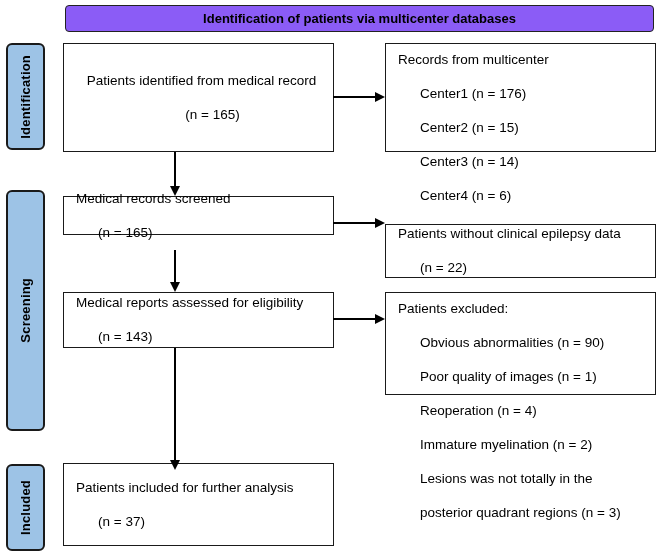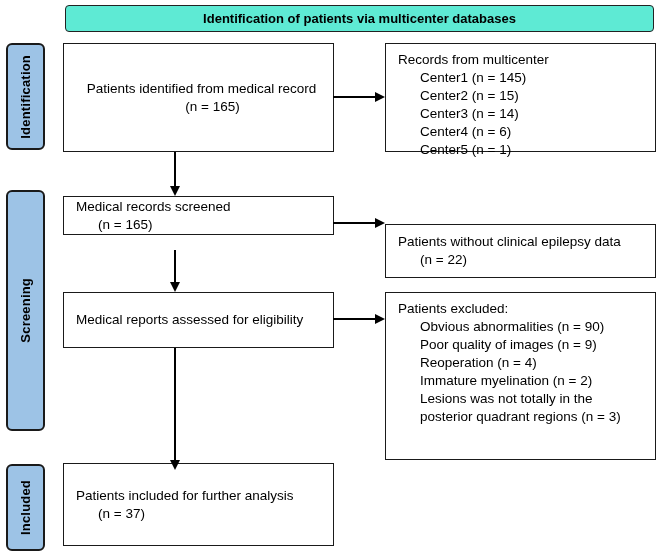--- a/index.html
+++ b/index.html
@@ -14,21 +14,21 @@
     height: 557px;
     background: #ffffff;
     overflow: hidden;
     color: #111111;
   }
   
   .banner {
     position: absolute;
     left: 65px; top: 5px;
     width: 589px; height: 27px;
-    background: #5eead4;
+    background: #8b5cf6;
     border: 1.5px solid #222222;
     border-radius: 4px;
     display: flex;
     align-items: center;
     justify-content: center;
     box-sizing: border-box;
   }
   .banner span {
     font-size: 13px;
     font-weight: bold;
@@ -65,33 +65,34 @@
     width: 271px;
     background: #ffffff;
     border: 1.5px solid #1a1a1a;
     box-sizing: border-box;
     display: flex;
     flex-direction: column;
     justify-content: center;
     font-size: 13.5px;
     line-height: 18px;
     color: #000000;
+    gap: 16px;
   }
   .main-col { left: 63px; }
   .side-col { left: 385px; }
   .box .line1 { padding-left: 12px; padding-right: 6px; }
   .box .line2 { padding-left: 34px; padding-right: 6px; }
   .box.top-align { justify-content: flex-start; padding-top: 7px; }
   .box-identified { top: 43px;  height: 109px; align-items: center; }
   .box-screened   { top: 196px; height: 39px; }
   .box-assessed   { top: 292px; height: 56px; }
   .box-included   { top: 463px; height: 83px; }
   .box-records    { top: 43px;  height: 109px; }
   .box-no-epilepsy{ top: 196px; height: 54px; margin-top: 28px; }
-  .box-excluded   { top: 292px; height: 168px; }
+  .box-excluded   { top: 292px; height: 103px; }
   
   .vline, .hline { position: absolute; background: #000000; }
   .vline { width: 2px; }
   .hline { height: 2px; }
   .head-down {
     position: absolute; width: 0; height: 0;
     border-left: 5px solid transparent;
     border-right: 5px solid transparent;
     border-top: 10px solid #000000;
   }
@@ -136,42 +137,43 @@
   <div class="box main-col box-identified">
     <div class="line1">Patients identified from medical record</div>
     <div class="line2">(n = 165)</div>
   </div>
   <div class="box main-col box-screened">
     <div class="line1">Medical records screened</div>
     <div class="line2">(n = 165)</div>
   </div>
   <div class="box main-col box-assessed">
     <div class="line1">Medical reports assessed for eligibility</div>
+    <div class="line2">(n = 143)</div>
   </div>
   <div class="box main-col box-included">
     <div class="line1">Patients included for further analysis</div>
     <div class="line2">(n = 37)</div>
   </div>
 
   <div class="box side-col box-records top-align">
     <div class="line1">Records from multicenter</div>
-    <div class="line2">Center1 (n = 145)</div>
+    <div class="line2">Center1 (n = 176)</div>
     <div class="line2">Center2 (n = 15)</div>
     <div class="line2">Center3 (n = 14)</div>
     <div class="line2">Center4 (n = 6)</div>
     <div class="line2">Center5 (n = 1)</div>
   </div>
   <div class="box side-col box-no-epilepsy">
     <div class="line1">Patients without clinical epilepsy data</div>
     <div class="line2">(n = 22)</div>
   </div>
   <div class="box side-col box-excluded top-align">
     <div class="line1">Patients excluded:</div>
     <div class="line2">Obvious abnormalities (n = 90)</div>
-    <div class="line2">Poor quality of images (n = 9)</div>
+    <div class="line2">Poor quality of images (n = 1)</div>
     <div class="line2">Reoperation (n = 4)</div>
     <div class="line2">Immature myelination (n = 2)</div>
     <div class="line2">Lesions was not totally in the</div>
     <div class="line2">posterior quadrant regions (n = 3)</div>
   </div>
 
   <div>
     <div class="vline v1-line"></div>
     <div class="head-down v1-head"></div>
   </div>

